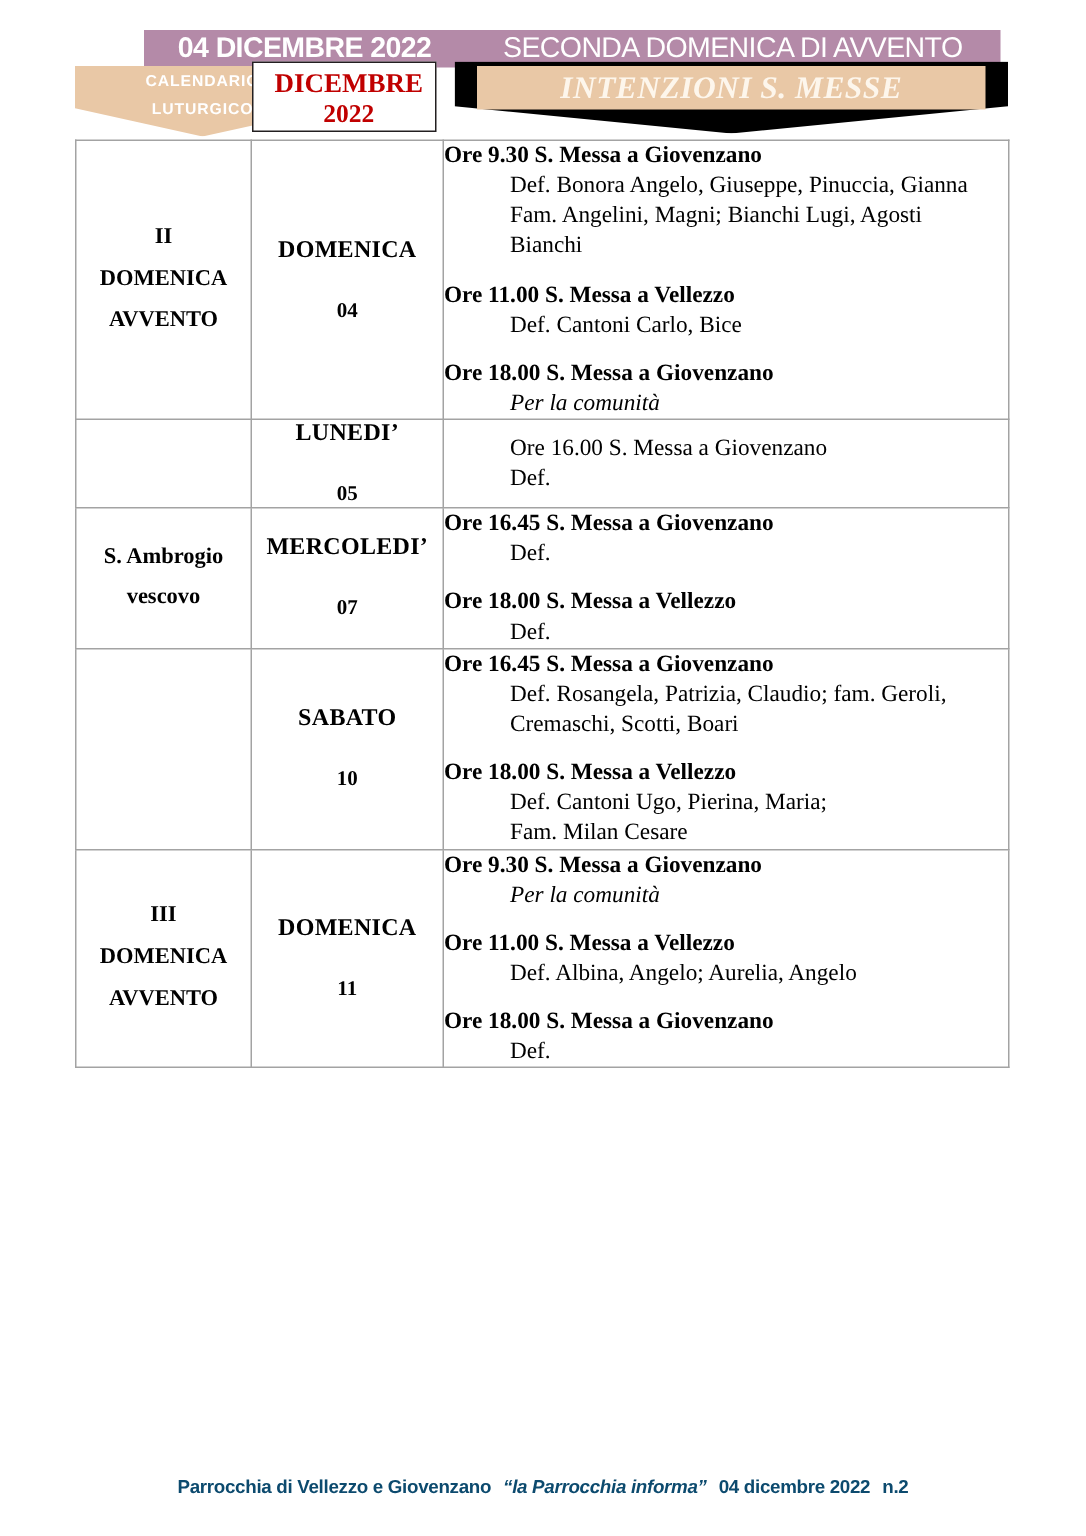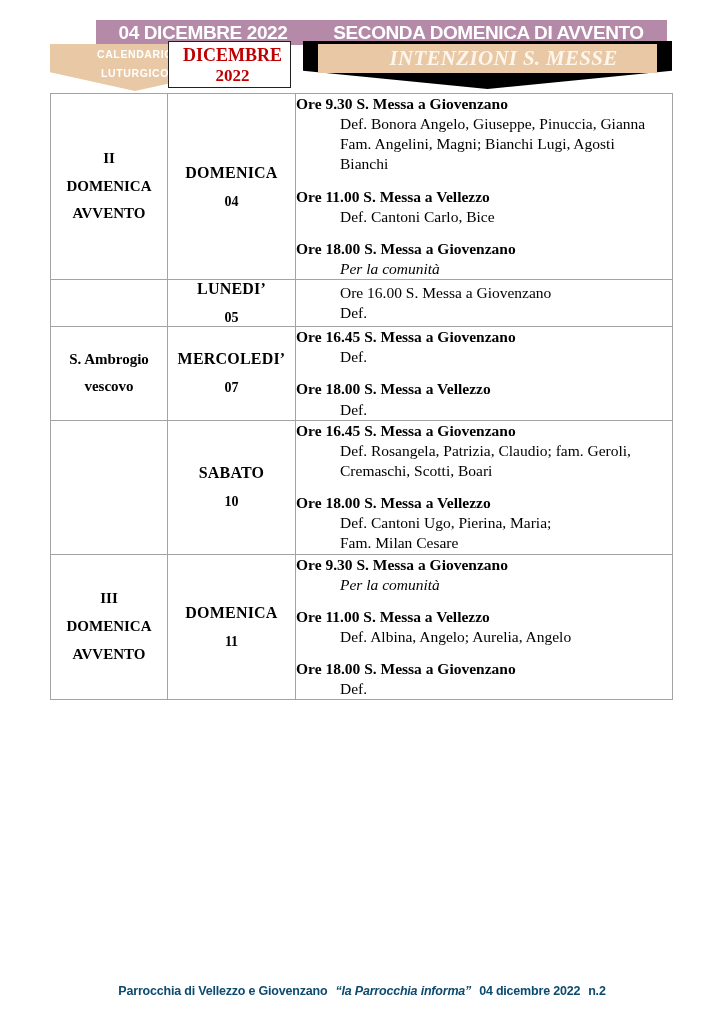--- a/index.html
+++ b/index.html
@@ -42,21 +42,21 @@
   .header-band .band-title {
     position: absolute;
     left: 214px;
     top: 0;
     width: 357px;
     height: 25px;
     line-height: 25px;
     text-align: center;
     color: #ffffff;
     font-family: "Liberation Sans", "DejaVu Sans", sans-serif;
-    font-weight: bold;
+    font-weight: normal;
     font-size: 19px;
     letter-spacing: -0.4px;
     white-space: nowrap;
   }
 
   
   .calendar-arrow {
     position: absolute;
     left: 50px;
     top: 44px;
@@ -120,21 +120,21 @@
   .ribbon-tan {
     position: absolute;
     left: 318px;
     top: 44px;
     width: 339px;
     height: 29px;
     background: #e9c8a6;
   }
   .ribbon-tan .ribbon-text {
     position: absolute;
-    left: 16px;
+    left: 0;
     top: 0;
     width: 339px;
     height: 29px;
     line-height: 29px;
     text-align: center;
     color: #fdf6ec;
     font-family: "Liberation Serif", "DejaVu Serif", serif;
     font-style: italic;
     font-weight: bold;
     font-size: 21px;
@@ -176,21 +176,21 @@
   }
   .cell-day .d-name {
     display: block;
     font-size: 16px;
     letter-spacing: 0.2px;
     white-space: nowrap;
   }
   .cell-day .d-num {
     display: block;
     font-size: 14px;
-    margin-top: 12px;
+    margin-top: 24px;
   }
 
   .cell-mass {
     padding: 6px 0 6px 8px;
     font-size: 15.5px;
     line-height: 1.30;
   }
   .cell-mass .blk { margin-bottom: 12px; }
   .cell-mass .blk:last-child { margin-bottom: 0; }
   .cell-mass .mass-head {

